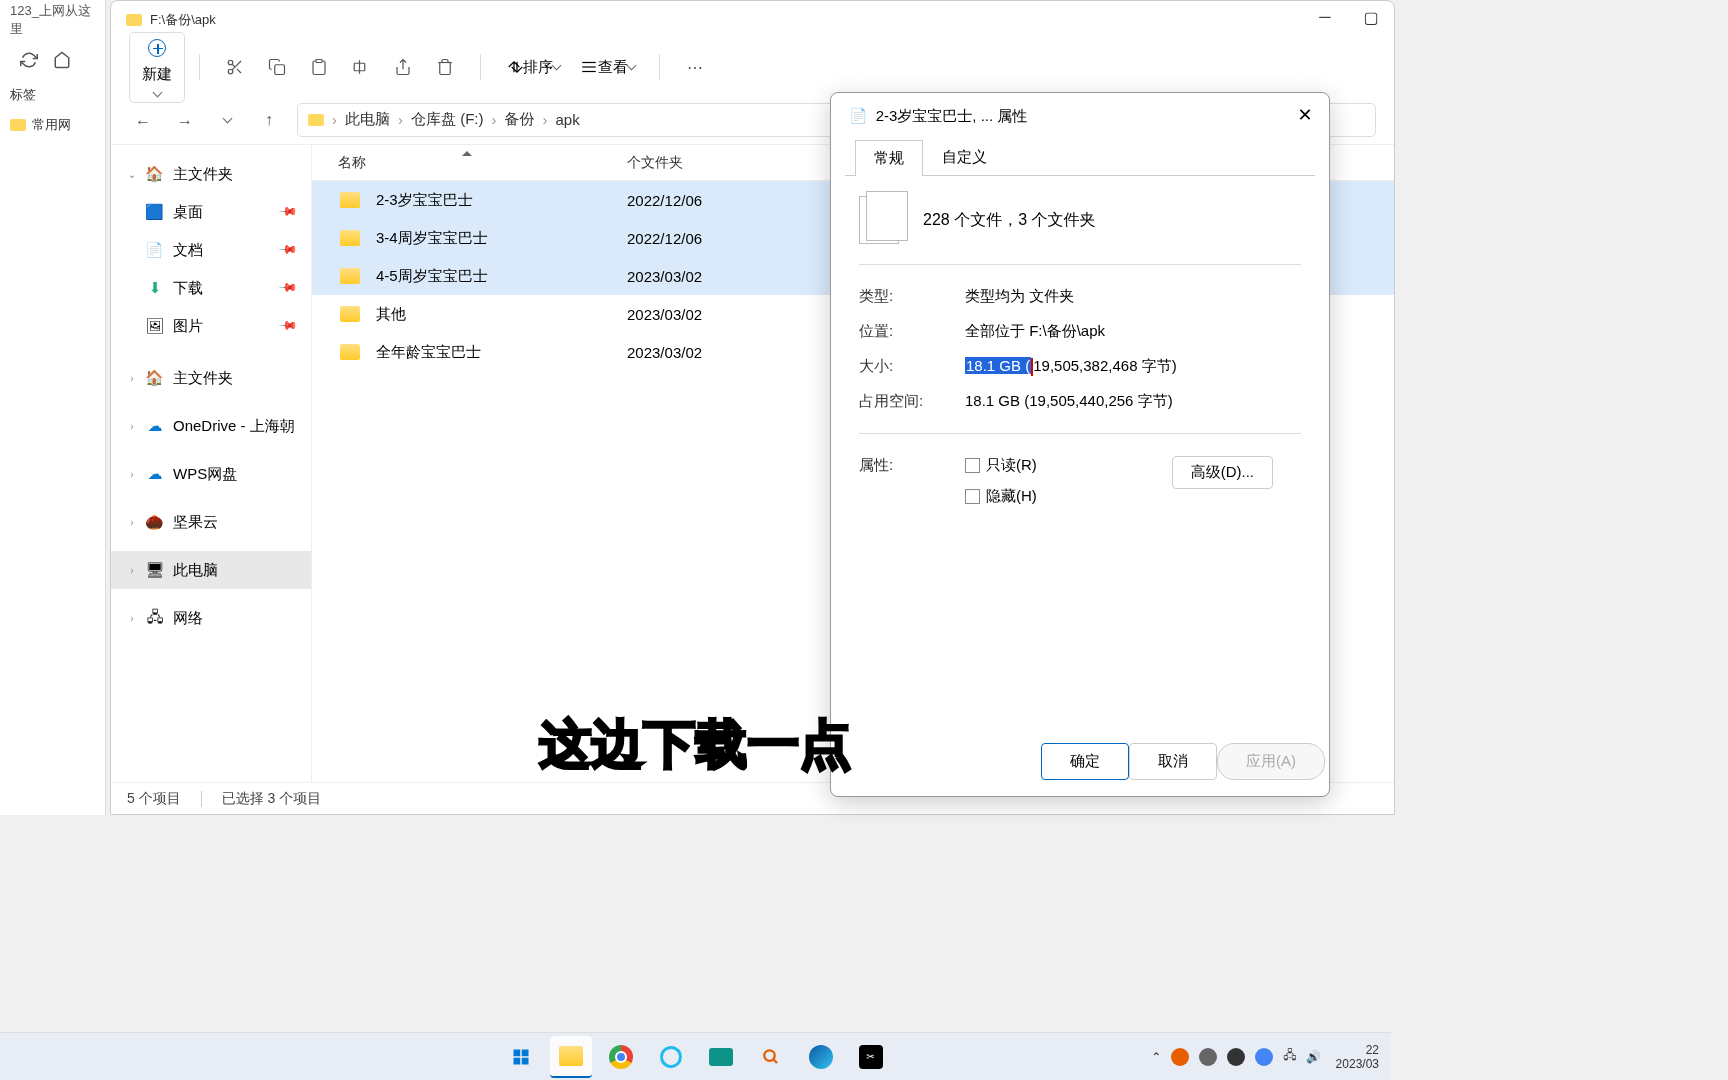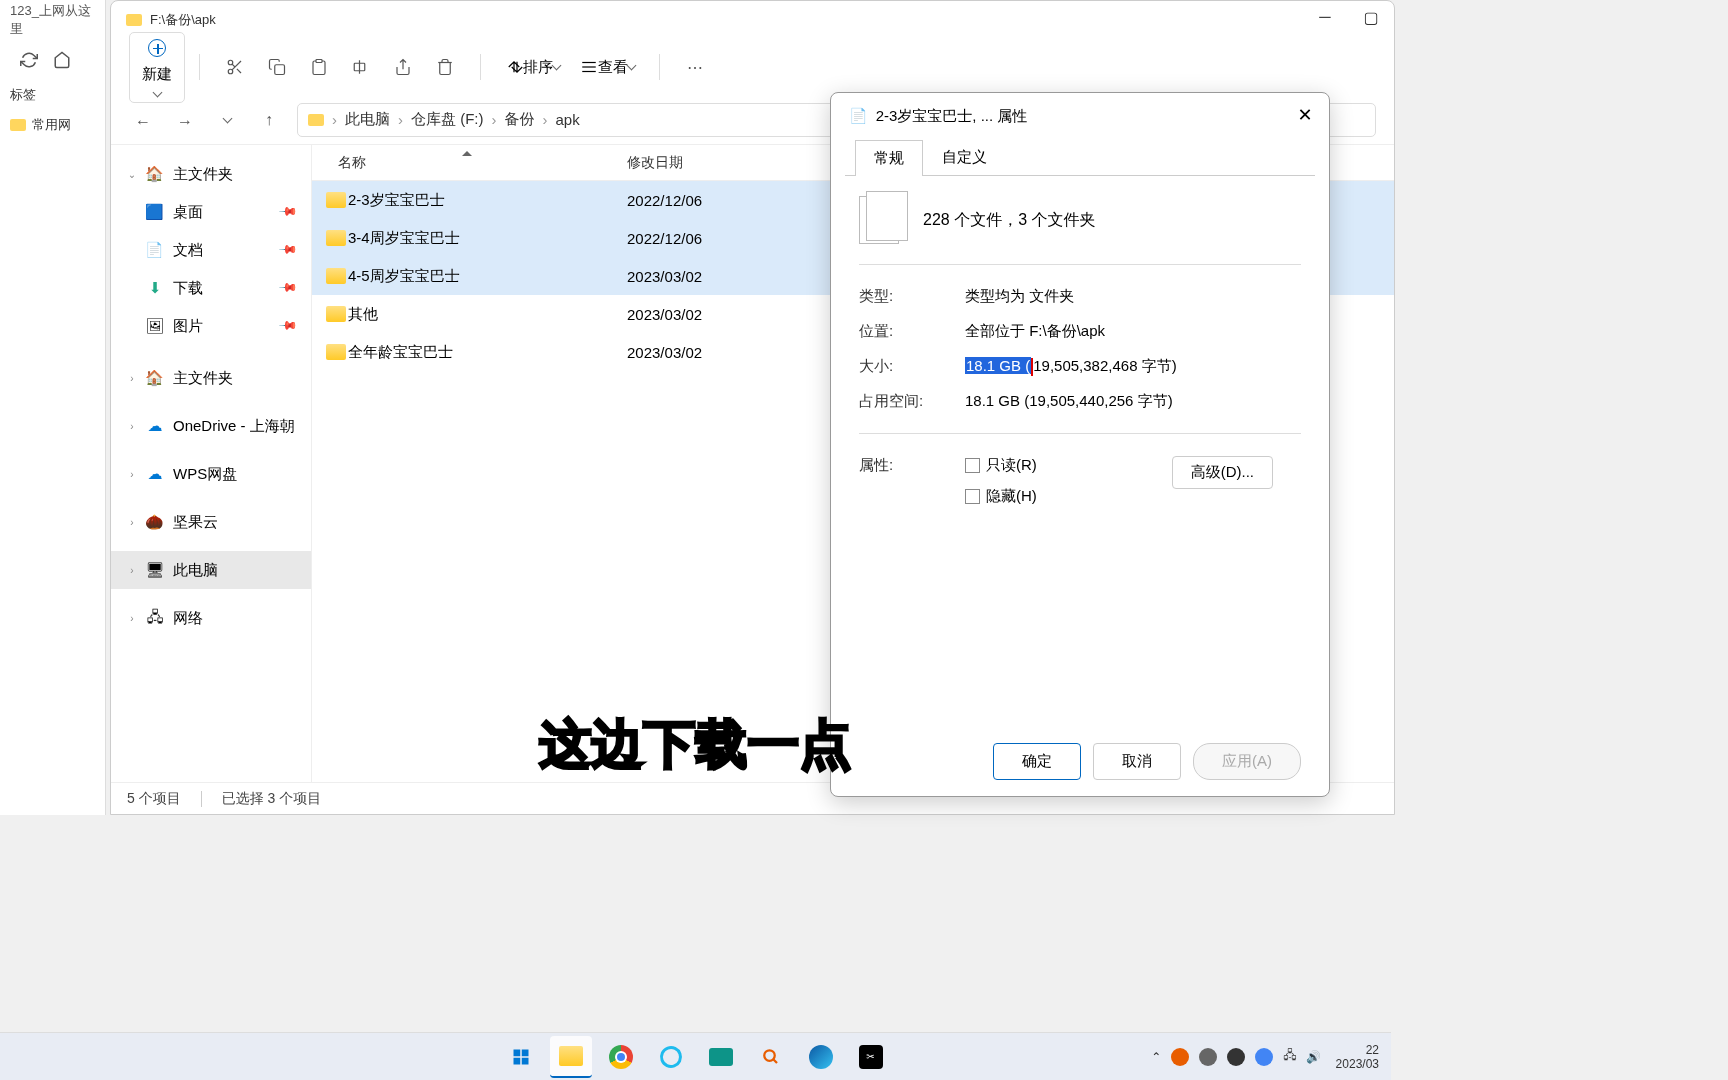--- a/index.html
+++ b/index.html
@@ -48,21 +48,21 @@
 .side-ico { width: 20px; height: 18px; display: flex; align-items: center; justify-content: center; }
 .pin-icon { position: absolute; right: 15px; color: #aaa; transform: rotate(45deg); font-size: 12px; }
 
 .file-list { flex: 1; border-left: 1px solid #eee; }
 .list-header { height: 36px; display: flex; align-items: center; border-bottom: 1px solid #eee; font-size: 14px; color: #333; }
 .col-name { padding-left: 26px; width: 315px; position: relative; }
 .col-date { width: 200px; }
 .sort-ind { position: absolute; top: -3px; left: 150px; width: 0; height: 0; border-left: 5px solid transparent; border-right: 5px solid transparent; border-bottom: 5px solid #666; }
 .file-row { height: 38px; display: flex; align-items: center; font-size: 15px; cursor: pointer; }
 .file-row.selected { background: #daeafa; }
-.file-name { display: flex; align-items: center; gap: 2px; padding-left: 14px; width: 315px; }
+.file-name { display: flex; align-items: center; gap: 16px; padding-left: 28px; width: 315px; }
 .folder-icon { width: 20px; height: 16px; background: linear-gradient(#ffe082, #ffca28); border-radius: 2px; }
 
 .status-bar { height: 32px; border-top: 1px solid #eee; display: flex; align-items: center; padding: 0 16px; gap: 20px; font-size: 14px; color: #444; }
 
 
 .dialog { position: absolute; top: 92px; left: 830px; width: 500px; height: 705px; background: #fff; border: 1px solid #999; box-shadow: 0 6px 24px rgba(0,0,0,0.2); border-radius: 8px; z-index: 100; }
 .dlg-title { height: 46px; display: flex; align-items: center; padding: 0 18px; font-size: 15px; }
 .dlg-close { position: absolute; right: 8px; top: 6px; width: 32px; height: 32px; display: flex; align-items: center; justify-content: center; cursor: pointer; font-size: 18px; }
 .dlg-tabs { display: flex; padding: 0 10px; border-bottom: 1px solid #ccc; margin: 0 14px; }
 .dlg-tab { padding: 8px 18px; font-size: 15px; cursor: pointer; border: 1px solid transparent; border-bottom: none; }
@@ -73,21 +73,21 @@
 .dlg-icon-file:before { content: ''; position: absolute; width: 40px; height: 48px; border: 1px solid #bbb; top: -6px; left: 6px; background: #fff; }
 .dlg-hr { height: 1px; background: #ddd; margin: 14px 0; }
 .dlg-row { display: flex; padding: 8px 0; font-size: 15px; }
 .dlg-label { width: 106px; color: #333; }
 .dlg-value { flex: 1; }
 .selected-text { background: #2266dd; color: #fff; padding: 0 1px; }
 .cursor-caret { display: inline-block; width: 2px; height: 18px; background: #d00; vertical-align: middle; }
 .dlg-checkbox { display: flex; align-items: center; gap: 6px; margin-bottom: 12px; }
 .cb { width: 15px; height: 15px; border: 1px solid #888; }
 .dlg-adv-btn { position: absolute; right: 28px; padding: 6px 18px; border: 1px solid #ccc; border-radius: 4px; font-size: 15px; cursor: pointer; background: #fff; }
-.dlg-buttons { position: absolute; bottom: 16px; right: 28px; display: flex; gap: 12px; }
+.dlg-buttons { position: absolute; bottom: 16px; right: 4px; display: flex; }
 .dlg-btn { padding: 8px 28px; border: 1px solid #ccc; border-radius: 4px; font-size: 15px; cursor: pointer; background: #fff; }
 .dlg-btn.primary { border-color: #0067c0; }
 .dlg-btn.disabled { color: #aaa; background: #f7f7f7; border-radius: 17px; }
 
 
 .subtitle { position: absolute; top: 710px; left: 0; width: 1391px; text-align: center; font-size: 52px; font-weight: 900; color: #b91c1c; -webkit-text-stroke: 3px #000; z-index: 200; }
 
 
 .search-hint { position: absolute; top: 124px; left: 1232px; font-size: 15px; color: #888; }
 
@@ -291,21 +291,21 @@
       <div class="side-item">
           <span class="side-chev">›</span>
           <span class="side-ico">🖧</span>
           <span>网络</span>
         </div>
     </div>
 
     <div class="file-list">
       <div class="list-header">
         <div class="col-name"><span>名称</span><span class="sort-ind"></span></div>
-        <div class="col-date">修改日期</div>
+        <div class="col-date">个文件夹</div>
       </div>
       <div class="file-row selected">
           <div class="file-name">
             <span class="folder-icon"></span>
             <span>2-3岁宝宝巴士</span>
           </div>
           <div>2022/12/06</div>
         </div>
       <div class="file-row selected">
           <div class="file-name">

